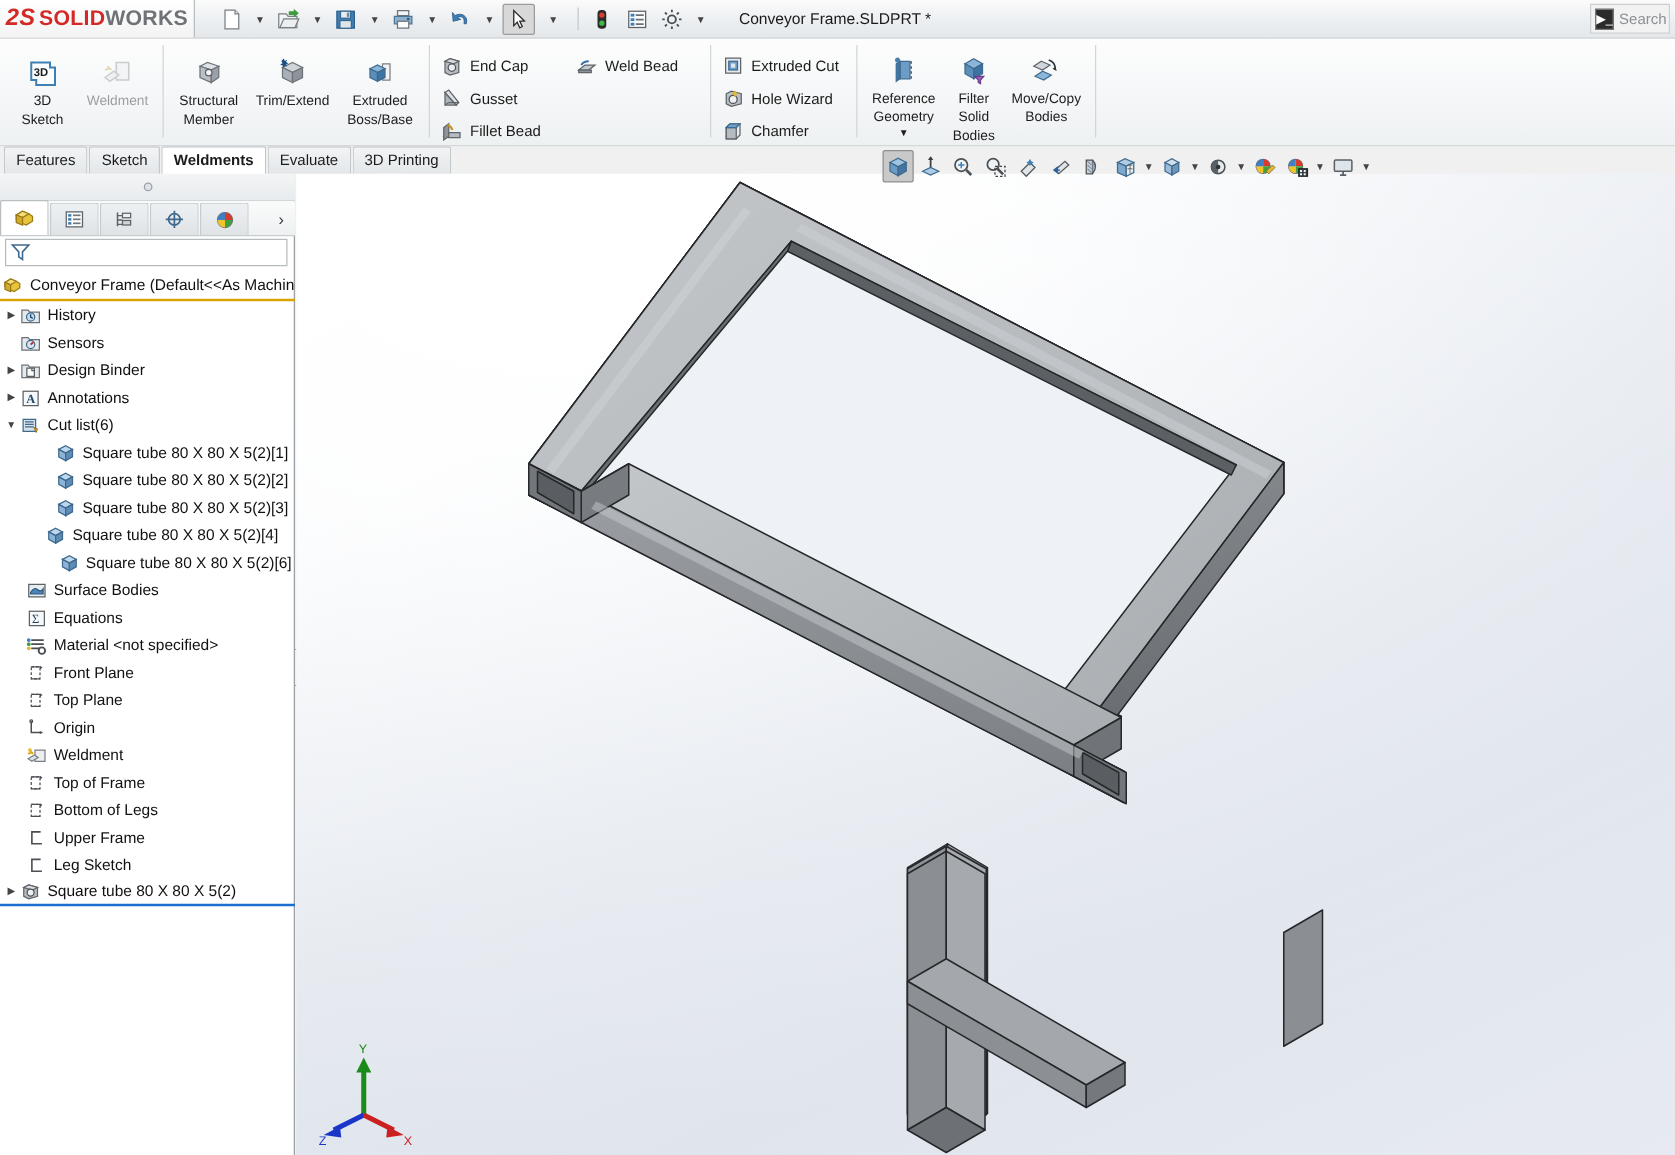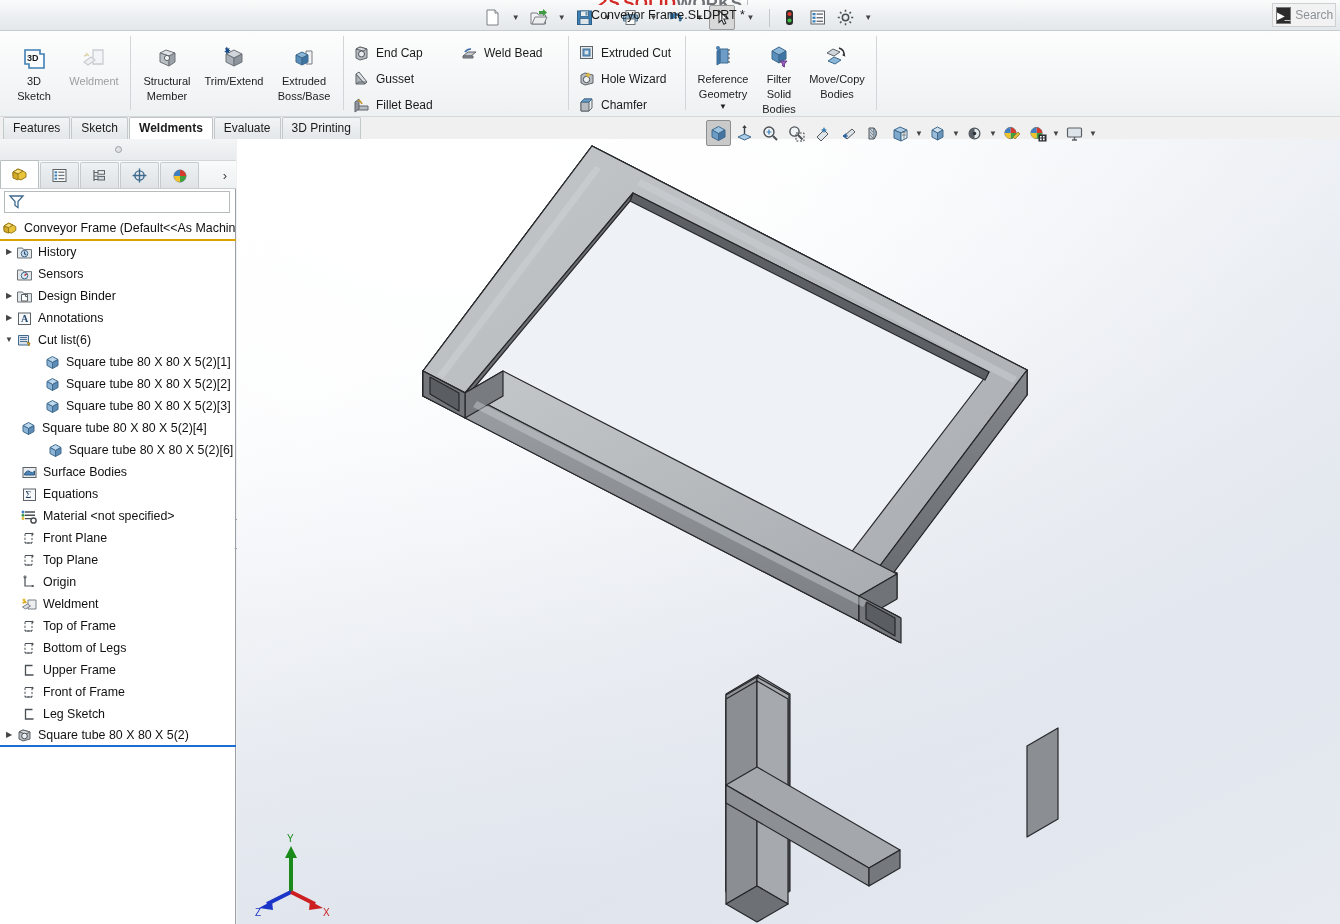--- a/index.html
+++ b/index.html
@@ -9,21 +9,21 @@
     font-size: 12px; color: #111;
     overflow: hidden; background: #f0f0f0;
   }
   #app { position: relative; width: 1340px; height: 924px; }
 
   
   .titlebar {
     position: absolute; left:0; top:0; width:1340px; height:31px;
     background: linear-gradient(#fbfbfb, #eceff1 55%, #e4e8ea);
     border-bottom: 1px solid #c6cbcf;
-    display: flex; align-items: center; flex-direction: column;
+    display: flex; align-items: center;
   }
   .logo-box {
     width: 156px; height: 30px;
     background: linear-gradient(#ffffff,#f3f3f3);
     border-right: 1px solid #b9bec2;
     display:flex; align-items:center; justify-content:center;
     position: relative; overflow: hidden;
   }
   .logo-txt { font-size: 17px; font-weight: bold; letter-spacing:.2px; white-space:nowrap; }
   .logo-ds { color:#d32a28; font-style: italic; font-weight:900; font-size:19px; margin-right:3px;}
@@ -770,21 +770,21 @@
     <div class="trow" style="padding-left:44px;">
       <span class="ticon">
         <svg width="17" height="17" viewBox="0 0 17 17">
             <path d="M3 5.5 l5.5-3 l5.5 3 l-5.5 3 z" fill="#bdd7ec" stroke="#3f6a8d"></path>
             <path d="M3 5.5 v6 l5.5 3 v-6 z" fill="#8cb4d6" stroke="#3f6a8d"></path>
             <path d="M8.5 8.5 L14 5.5 v6 l-5.5 3 z" fill="#5d8cb6" stroke="#3f6a8d"></path>
           </svg>
       </span>
       <span>Square tube 80 X 80 X 5(2)[3]</span>
     </div>
-    <div class="trow" style="padding-left:20px;text-align:center;">
+    <div class="trow" style="padding-left:36px;text-align:center;">
       <span class="ticon">
         <svg width="17" height="17" viewBox="0 0 17 17">
             <path d="M3 5.5 l5.5-3 l5.5 3 l-5.5 3 z" fill="#bdd7ec" stroke="#3f6a8d"></path>
             <path d="M3 5.5 v6 l5.5 3 v-6 z" fill="#8cb4d6" stroke="#3f6a8d"></path>
             <path d="M8.5 8.5 L14 5.5 v6 l-5.5 3 z" fill="#5d8cb6" stroke="#3f6a8d"></path>
           </svg>
       </span>
       <span>Square tube 80 X 80 X 5(2)[4]</span>
     </div>
     <div class="trow" style="padding-left:44px;justify-content:center;">
@@ -899,30 +899,20 @@
 
     <div class="trow" style="padding-left:21px;">
       <span class="ticon">
         <svg width="17" height="17" viewBox="0 0 17 17">
             <path d="M11.5 3.5 h-7 v9.5 h8" fill="none" stroke="#4a4f54" stroke-width="1.3"></path>
           </svg>
       </span>
       <span>Upper Frame</span>
     </div>
 
-    <div class="trow" style="padding-left:21px;">
-      <span class="ticon">
-        <svg width="17" height="17" viewBox="0 0 17 17">
-            <path d="M4 3.5 h7 v9.5 h-7 z" fill="none" stroke="#4a4f54" stroke-dasharray="2.2 1.6"></path>
-            <path d="M4 3.5 h7 M4 13 h7" stroke="#4a4f54"></path>
-            <path d="M11 2.5 l2 1.5 l-2 1.5 z" fill="#4a4f54"></path>
-          </svg>
-      </span>
-      <span>Front of Frame</span>
-    </div>
 
     <div class="trow" style="padding-left:21px;">
       <span class="ticon">
         <svg width="17" height="17" viewBox="0 0 17 17">
             <path d="M11.5 3.5 h-7 v9.5 h8" fill="none" stroke="#4a4f54" stroke-width="1.3"></path>
           </svg>
       </span>
       <span>Leg Sketch</span>
     </div>
 

